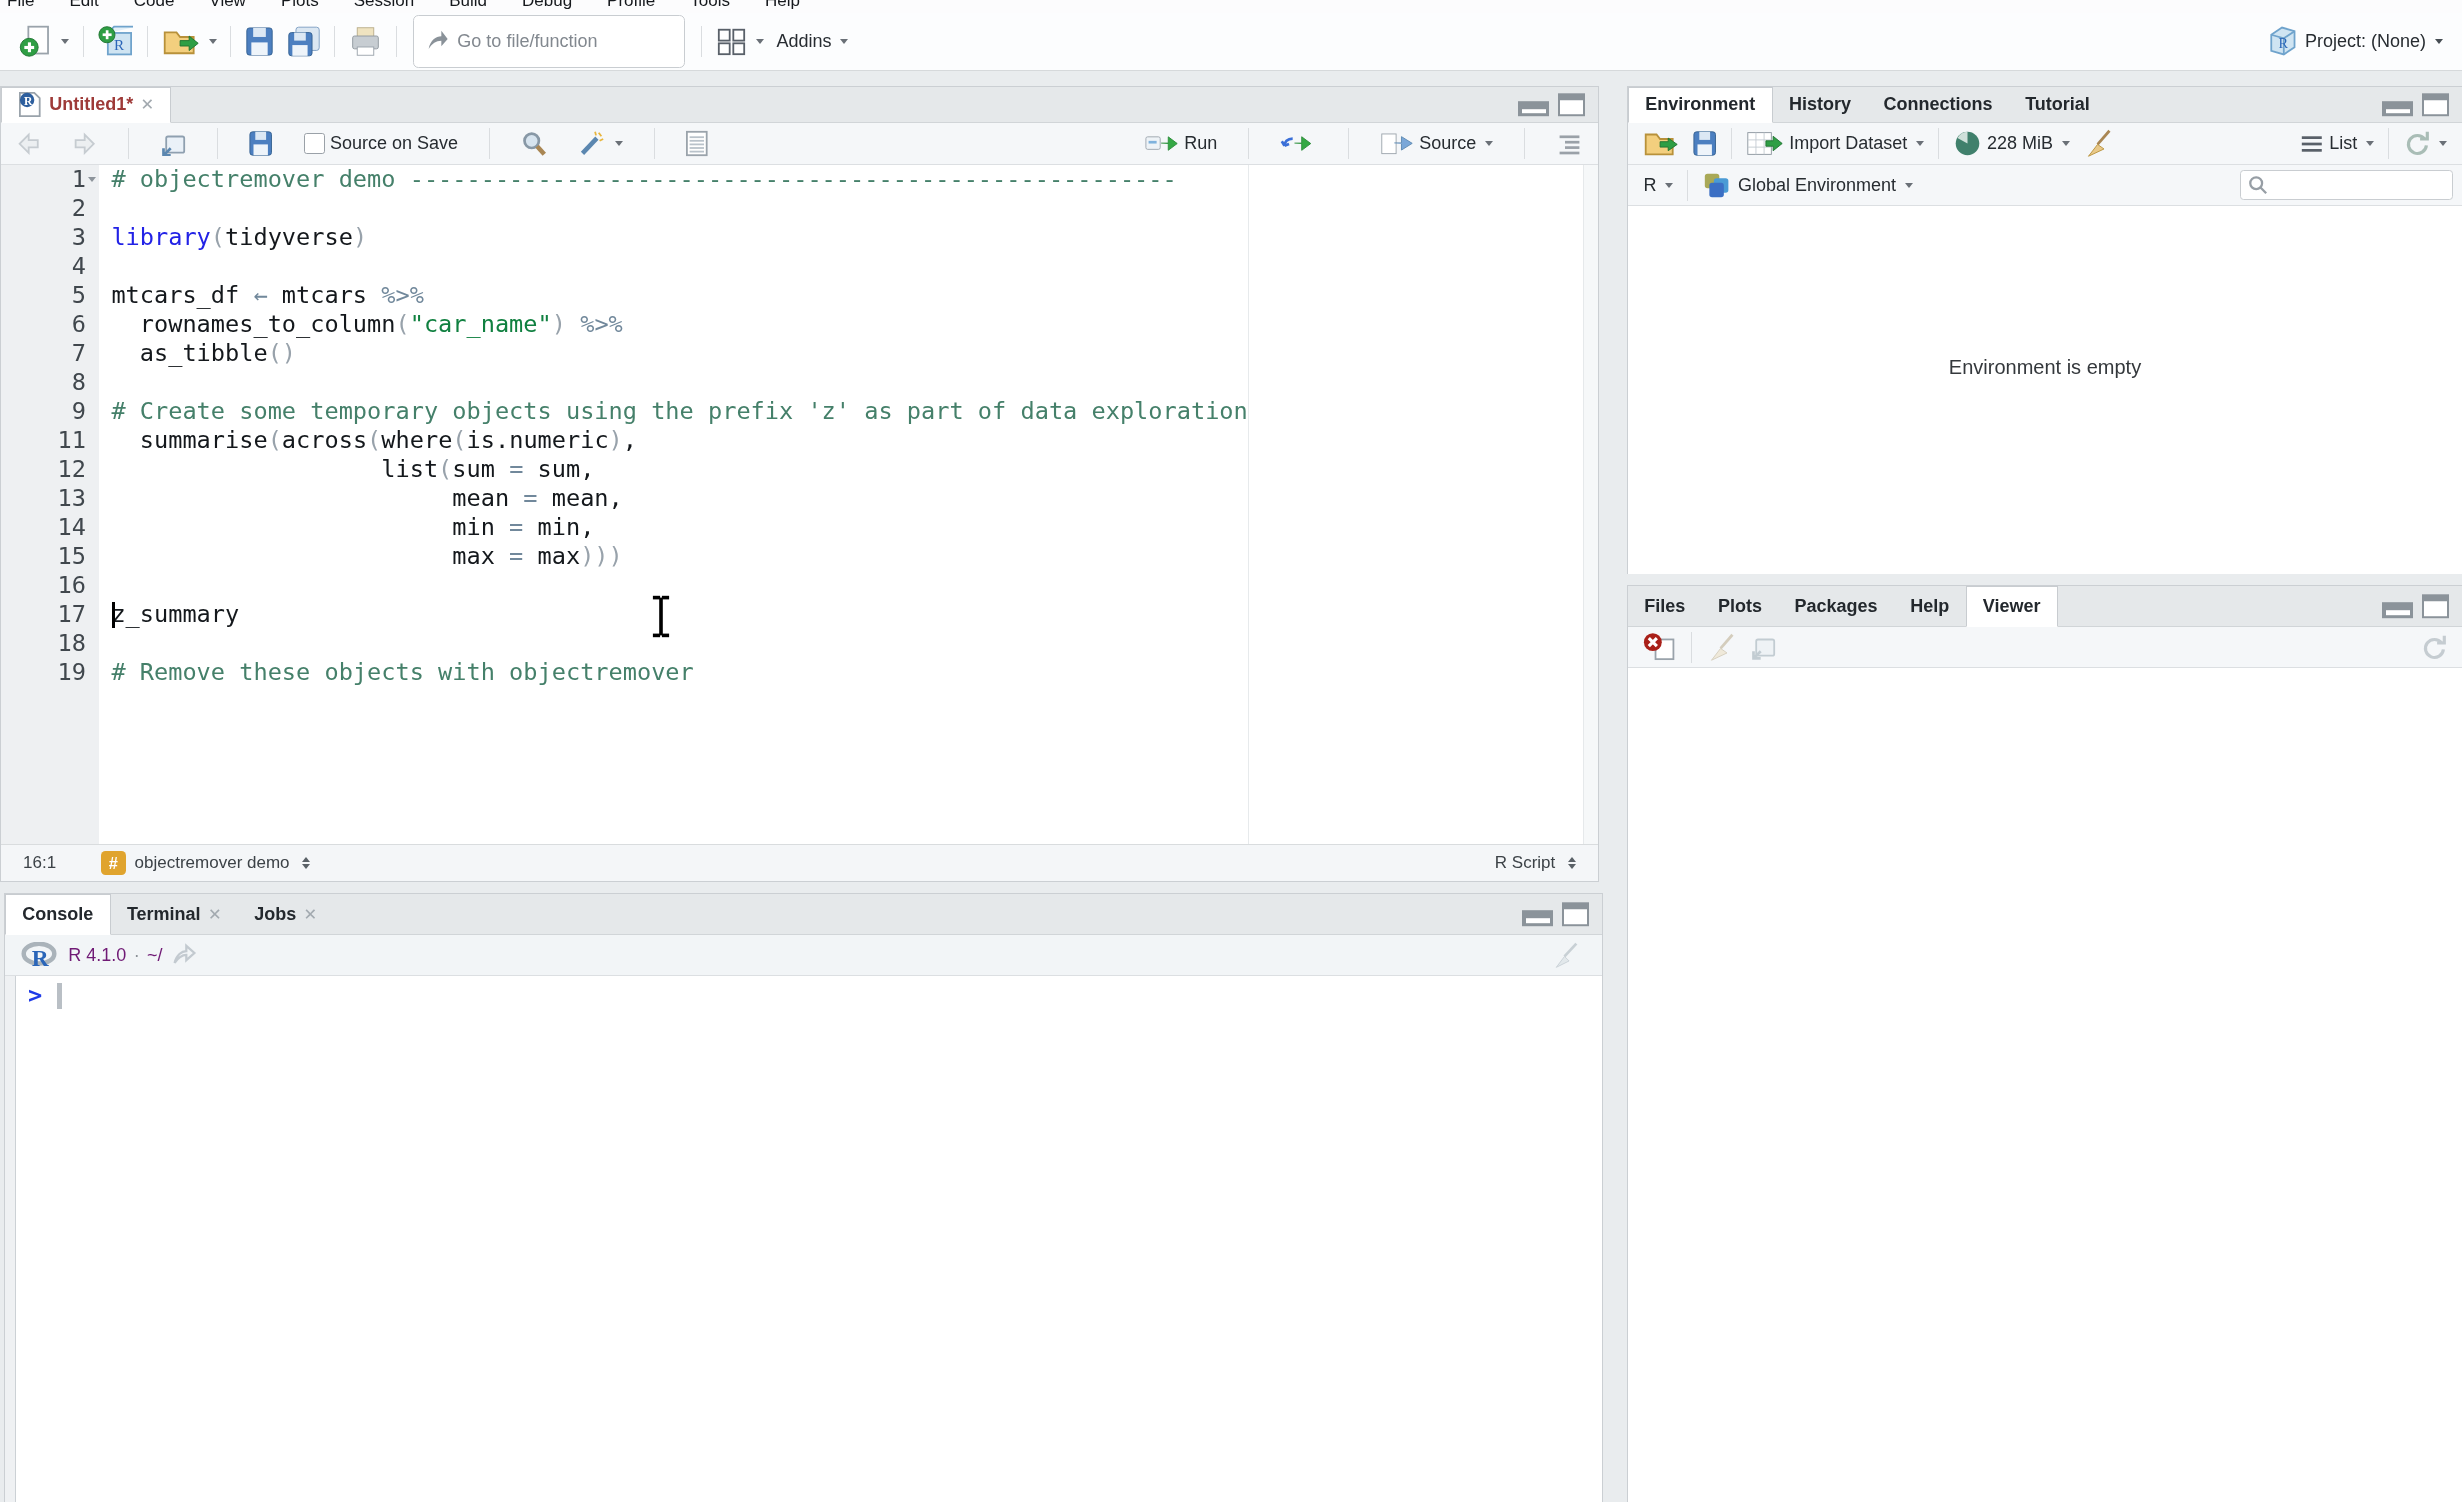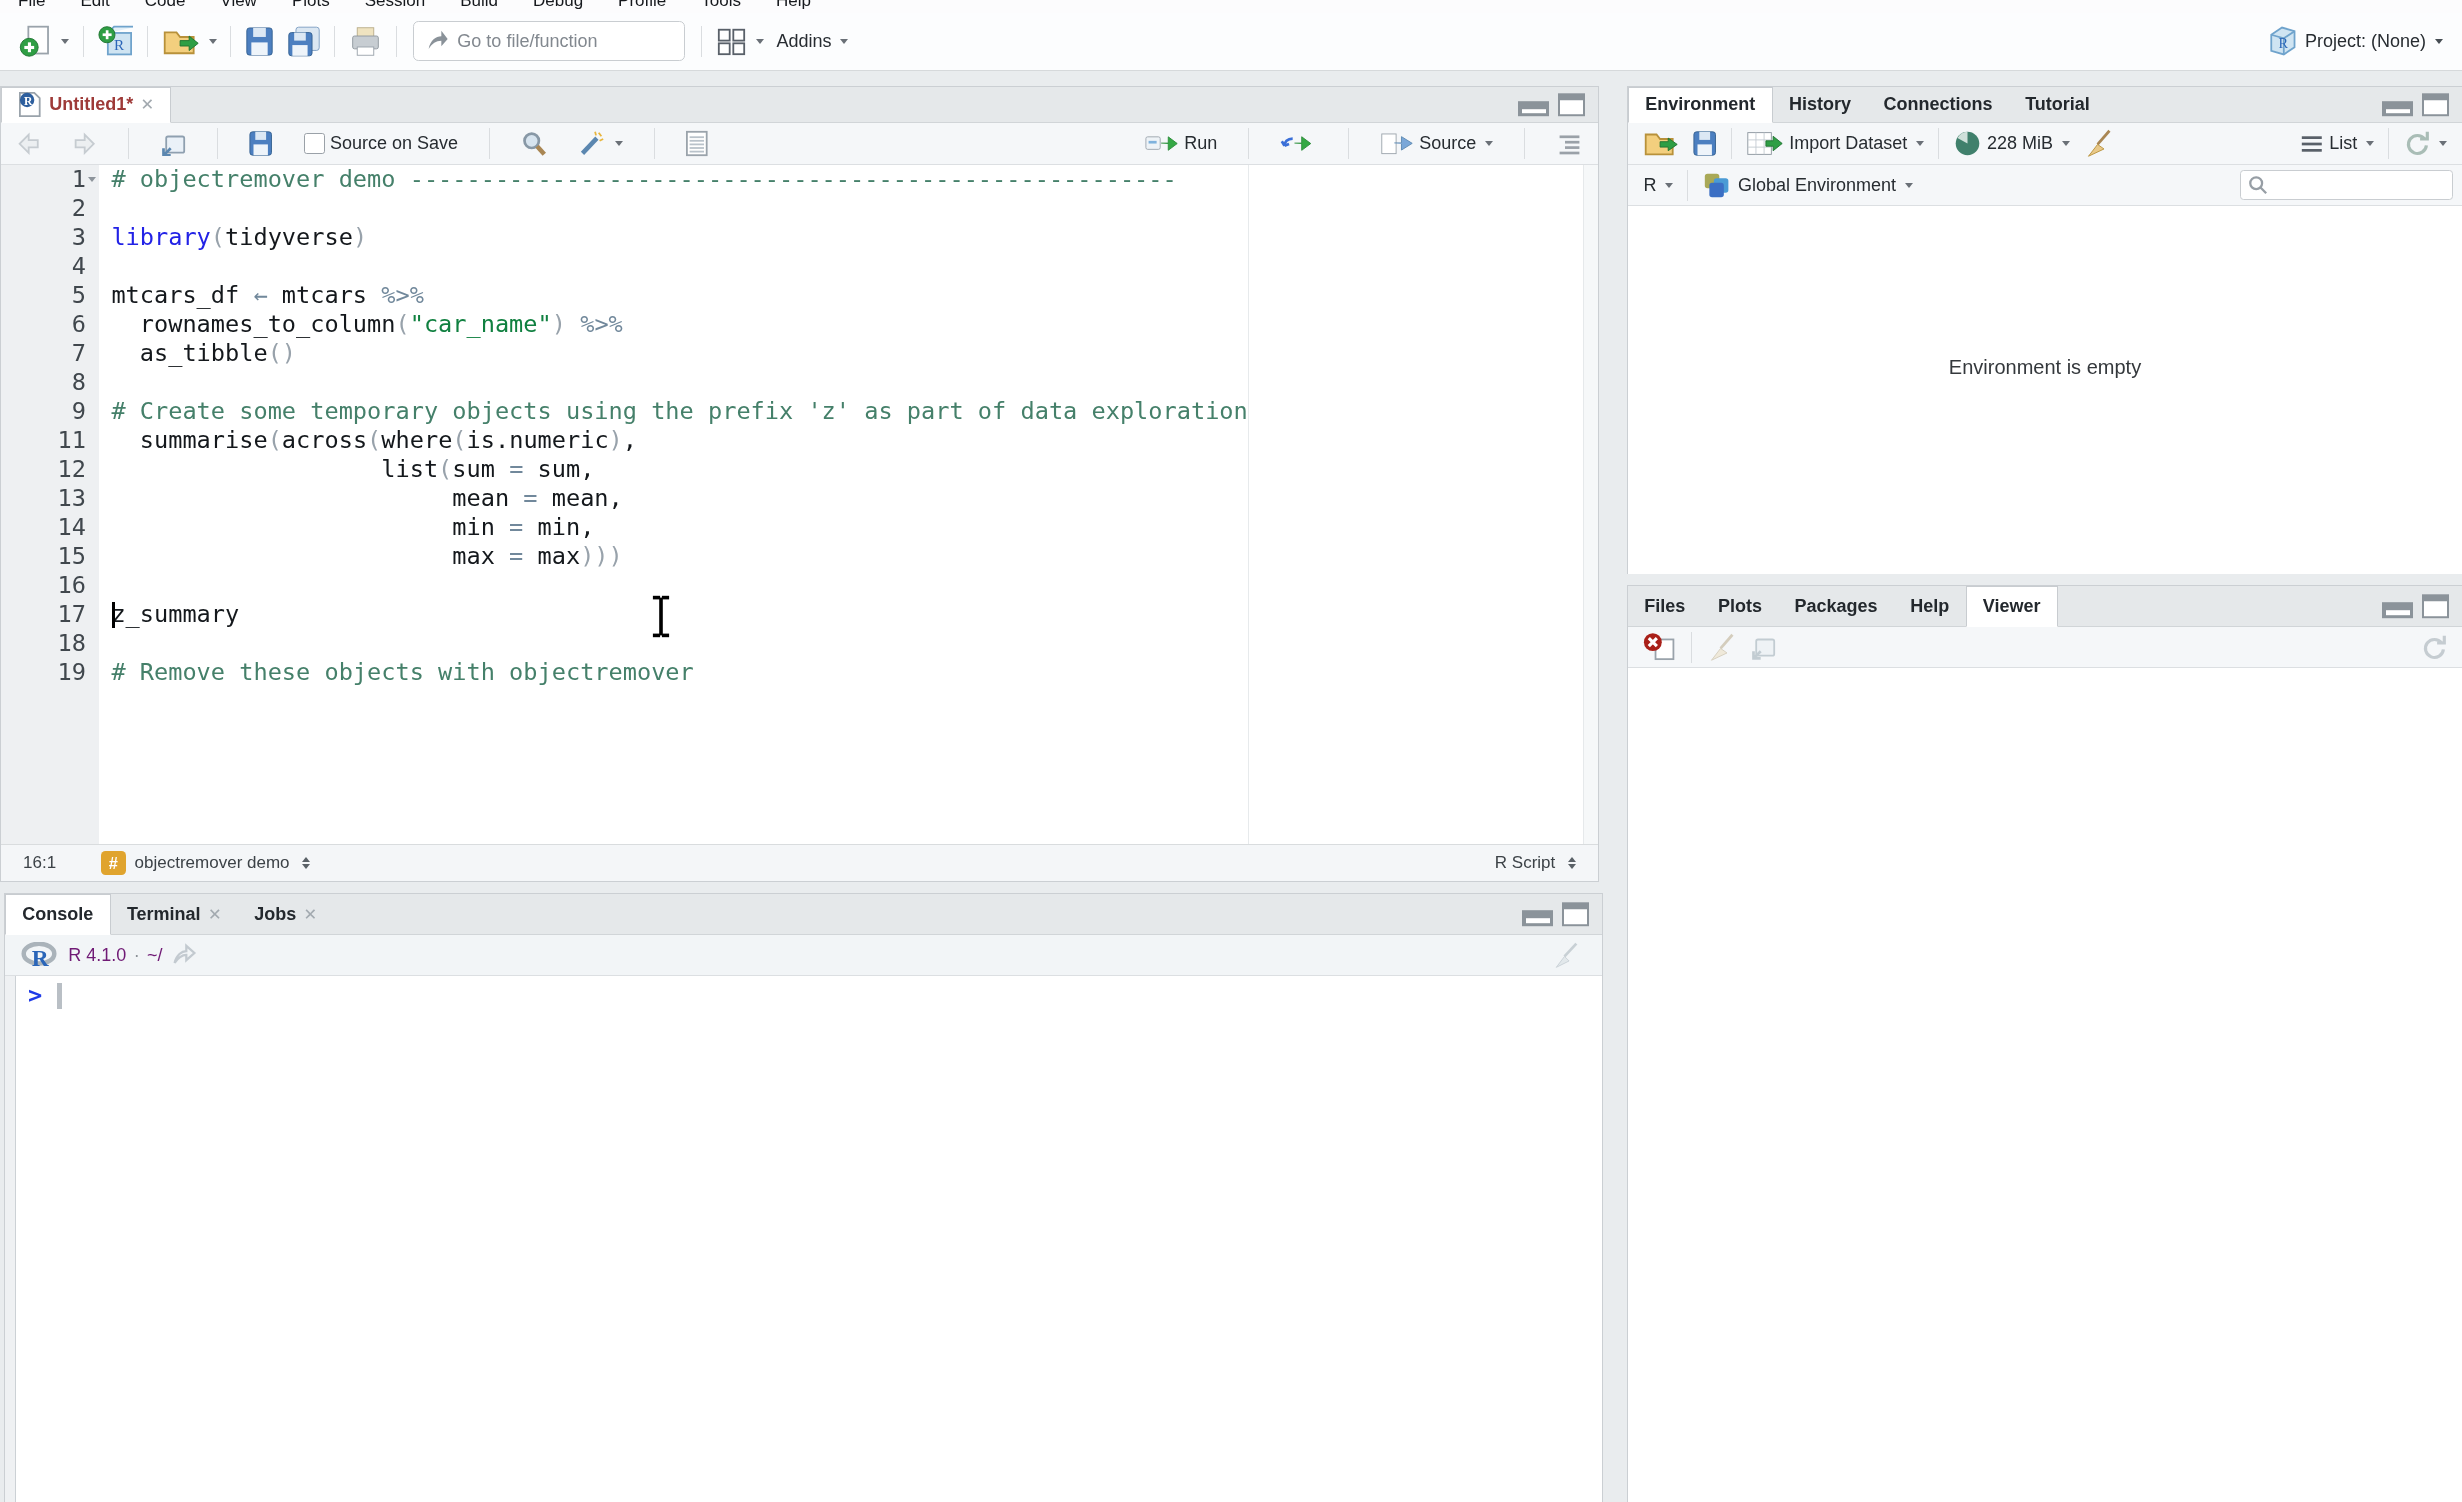--- a/index.html
+++ b/index.html
@@ -2,30 +2,30 @@
 <html style="font-size:14.5px"><head>
 <meta charset="utf-8">
 <style>
   * { margin:0; padding:0; box-sizing:border-box; }
   html,body { width:2462px; height:1502px; overflow:hidden; background:#e9ecee;
               font-family:"Liberation Sans","DejaVu Sans",sans-serif; }
   .mono { font-family:"DejaVu Sans Mono",monospace; }
 
   
   .menubar { position:absolute; left:0; top:0; width:2462px; height:12.7px; background:#fcfcfd; overflow:hidden; }
-  .menubar-inner { display:flex; padding-left:18px; }
+  .menubar-inner { display:flex; padding-left:7px; }
   .menu-item { font-size:17px; line-height:27px; margin-top:-12.7px; padding-right:35px; color:#16191d; white-space:nowrap; }
 
   .main-toolbar { position:absolute; left:0; top:12.7px; width:2462px; height:58px; background:#fcfdfe;
                   border-bottom:0.9px solid #d6d9db; display:flex; align-items:center; padding:0 12.7px; }
   .tbtn { display:flex; align-items:center; gap:5.4px; padding:3.6px 6.4px; border-radius:2.7px; }
   .tdivider { width:0.9px; height:31px; background:#dadde0; margin:0 7.3px; }
   .caret { width:0; height:0; border-left:4.5px solid transparent; border-right:4.5px solid transparent; border-top:5.4px solid #464d53; margin-left:3.6px; }
   .caret.lite { border-top-color:#6a7077; }
-  .goto-box { display:flex; align-items:center; gap:9px; width:272px; height:40px; border:0.9px solid #c9cdd1;
+  .goto-box { display:flex; align-items:center; gap:9px; width:272px; height:53px; border:0.9px solid #c9cdd1;
               border-radius:5.4px; background:#fff; padding:0 11px; margin:0 9px; }
   .goto-box input { border:none; outline:none; font-size:18px; color:#555b61; width:200px; background:transparent;
                     font-family:"Liberation Sans",sans-serif; }
   .goto-box input::placeholder { color:#82888f; }
   .tb-label { font-size:18px; color:#272c31; }
   .spacer { flex:1; }
 
   
   .pane { position:absolute; background:#fff; border:0.9px solid #cbcfd3; }
   .tabstrip { display:flex; align-items:stretch; background:#e5e8ea; border-bottom:0.9px solid #d1d5d8; position:relative; }

